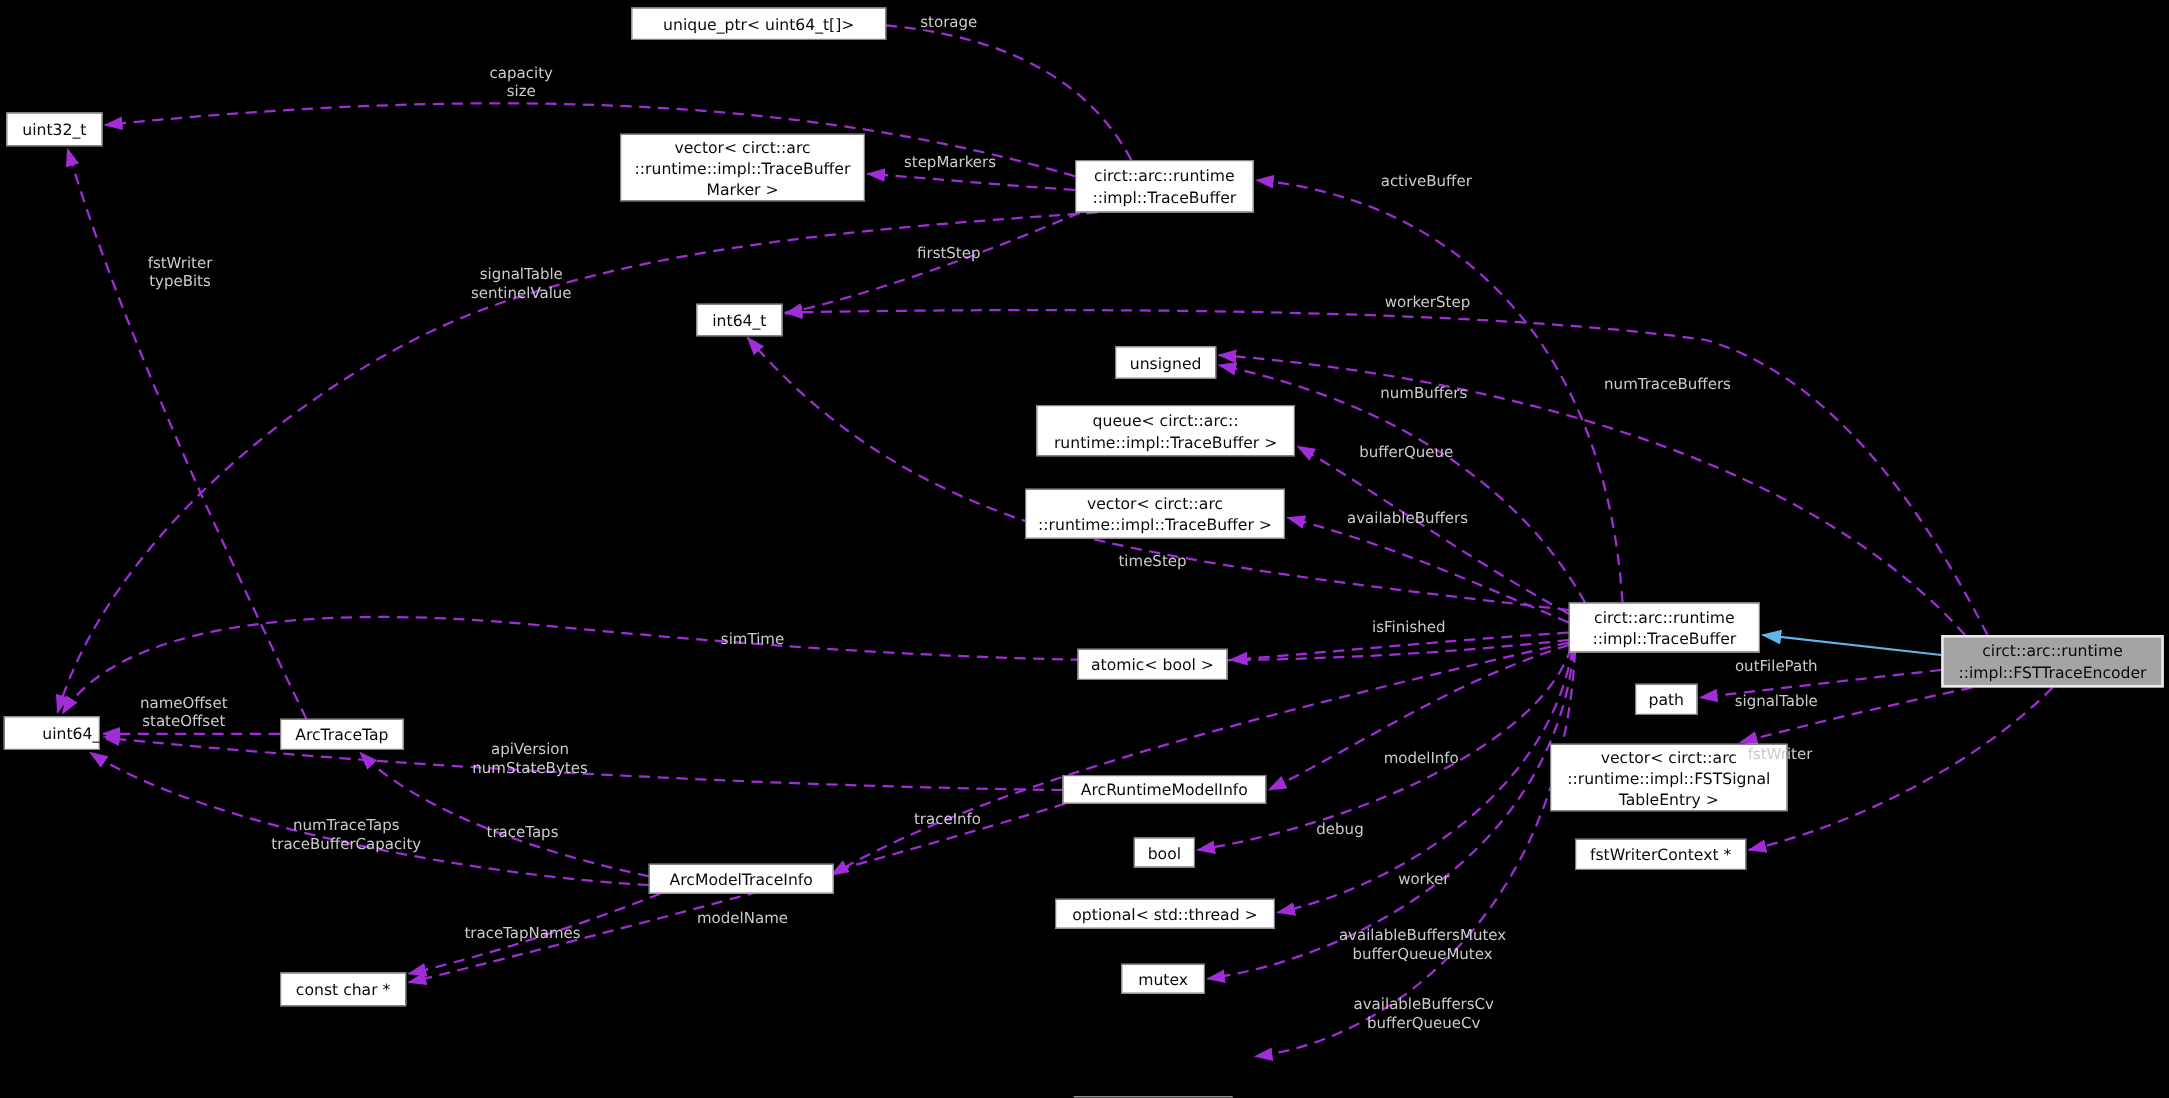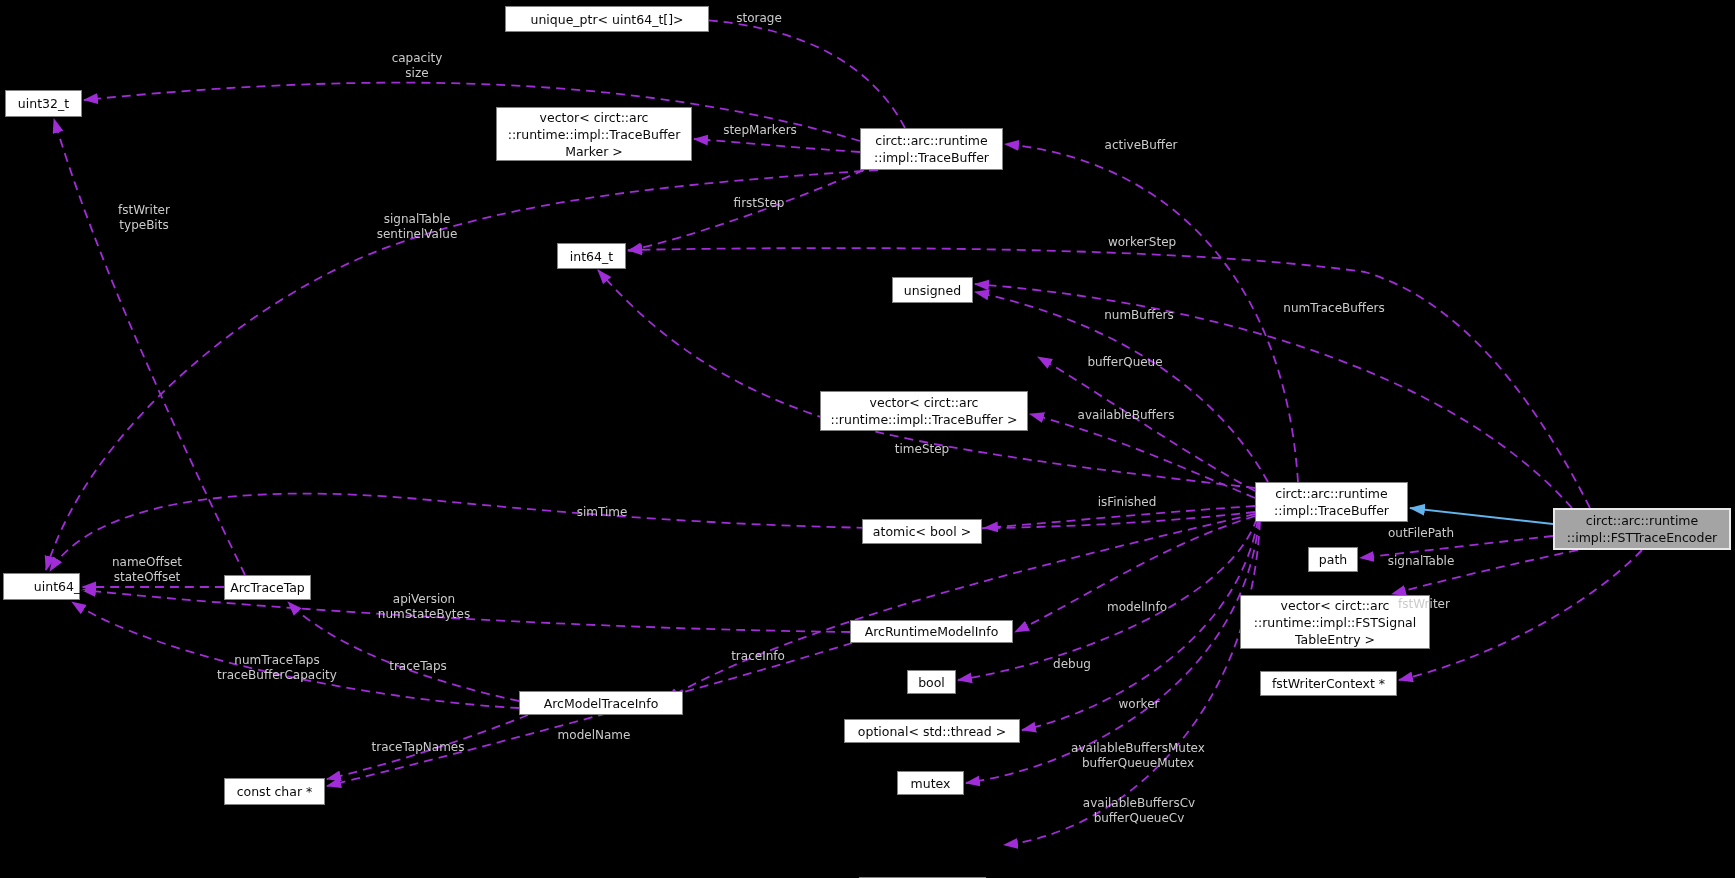--- a/index.html
+++ b/index.html
@@ -138,20 +138,24 @@
     <div class="node" style="left: 860px; top: 128px; width: 143px; height: 42px;">
       <span>circt::arc::runtime</span>
       <span>::impl::TraceBuffer</span>
     </div>
     <div class="node" style="left: 557px; top: 243px; width: 69px; height: 26px;">
       <span>int64_t</span>
     </div>
     <div class="node" style="left: 892px; top: 277px; width: 81px; height: 26px;">
       <span>unsigned</span>
     </div>
+    <div class="node" style="left: 829px; top: 324px; width: 207px; height: 41px;">
+      <span>queue&lt; circt::arc::</span>
+      <span>runtime::impl::TraceBuffer &gt;</span>
+    </div>
     <div class="node" style="left: 820px; top: 391px; width: 208px; height: 40px;">
       <span>vector&lt; circt::arc</span>
       <span>::runtime::impl::TraceBuffer &gt;</span>
     </div>
     <div class="node" style="left: 862px; top: 519px; width: 120px; height: 25px;">
       <span>atomic&lt; bool &gt;</span>
     </div>
     <div class="node" style="left: 1255px; top: 482px; width: 153px; height: 40px;">
       <span>circt::arc::runtime</span>
       <span>::impl::TraceBuffer</span>
@@ -167,37 +171,37 @@
       <span>vector&lt; circt::arc</span>
       <span>::runtime::impl::FSTSignal</span>
       <span>TableEntry &gt;</span>
     </div>
     <div class="node" style="left: 1260px; top: 671px; width: 137px; height: 25px;">
       <span>fstWriterContext *</span>
     </div>
     <div class="node" style="left: 3px; top: 573px; width: 77px; height: 27px; padding-left: 36px;">
       <span>uint64_t</span>
     </div>
-    <div class="node" style="left: 224px; top: 575px; width: 87px; height: 25px;">
+    <div class="node" style="left: 224px; top: 575px; width: 99px; height: 25px;">
       <span>ArcTraceTap</span>
     </div>
     <div class="node" style="left: 850px; top: 620px; width: 163px; height: 23px;">
       <span>ArcRuntimeModelInfo</span>
     </div>
     <div class="node" style="left: 907px; top: 670px; width: 49px; height: 24px;">
       <span>bool</span>
     </div>
     <div class="node" style="left: 844px; top: 719px; width: 176px; height: 24px;">
       <span>optional&lt; std::thread &gt;</span>
     </div>
     <div class="node" style="left: 897px; top: 771px; width: 67px; height: 24px;">
       <span>mutex</span>
     </div>
     <div class="node" style="left: 859px; top: 877px; width: 127px; height: 24px;">
       <span>condition_variable</span>
     </div>
-    <div class="node" style="left: 519px; top: 691px; width: 164px; height: 24px;">
+    <div class="node" style="left: 519px; top: 691px; width: 148px; height: 24px;">
       <span>ArcModelTraceInfo</span>
     </div>
     <div class="node" style="left: 224px; top: 778px; width: 101px; height: 27px;">
       <span>const char *</span>
     </div>
   </div>
 
 </body></html>

